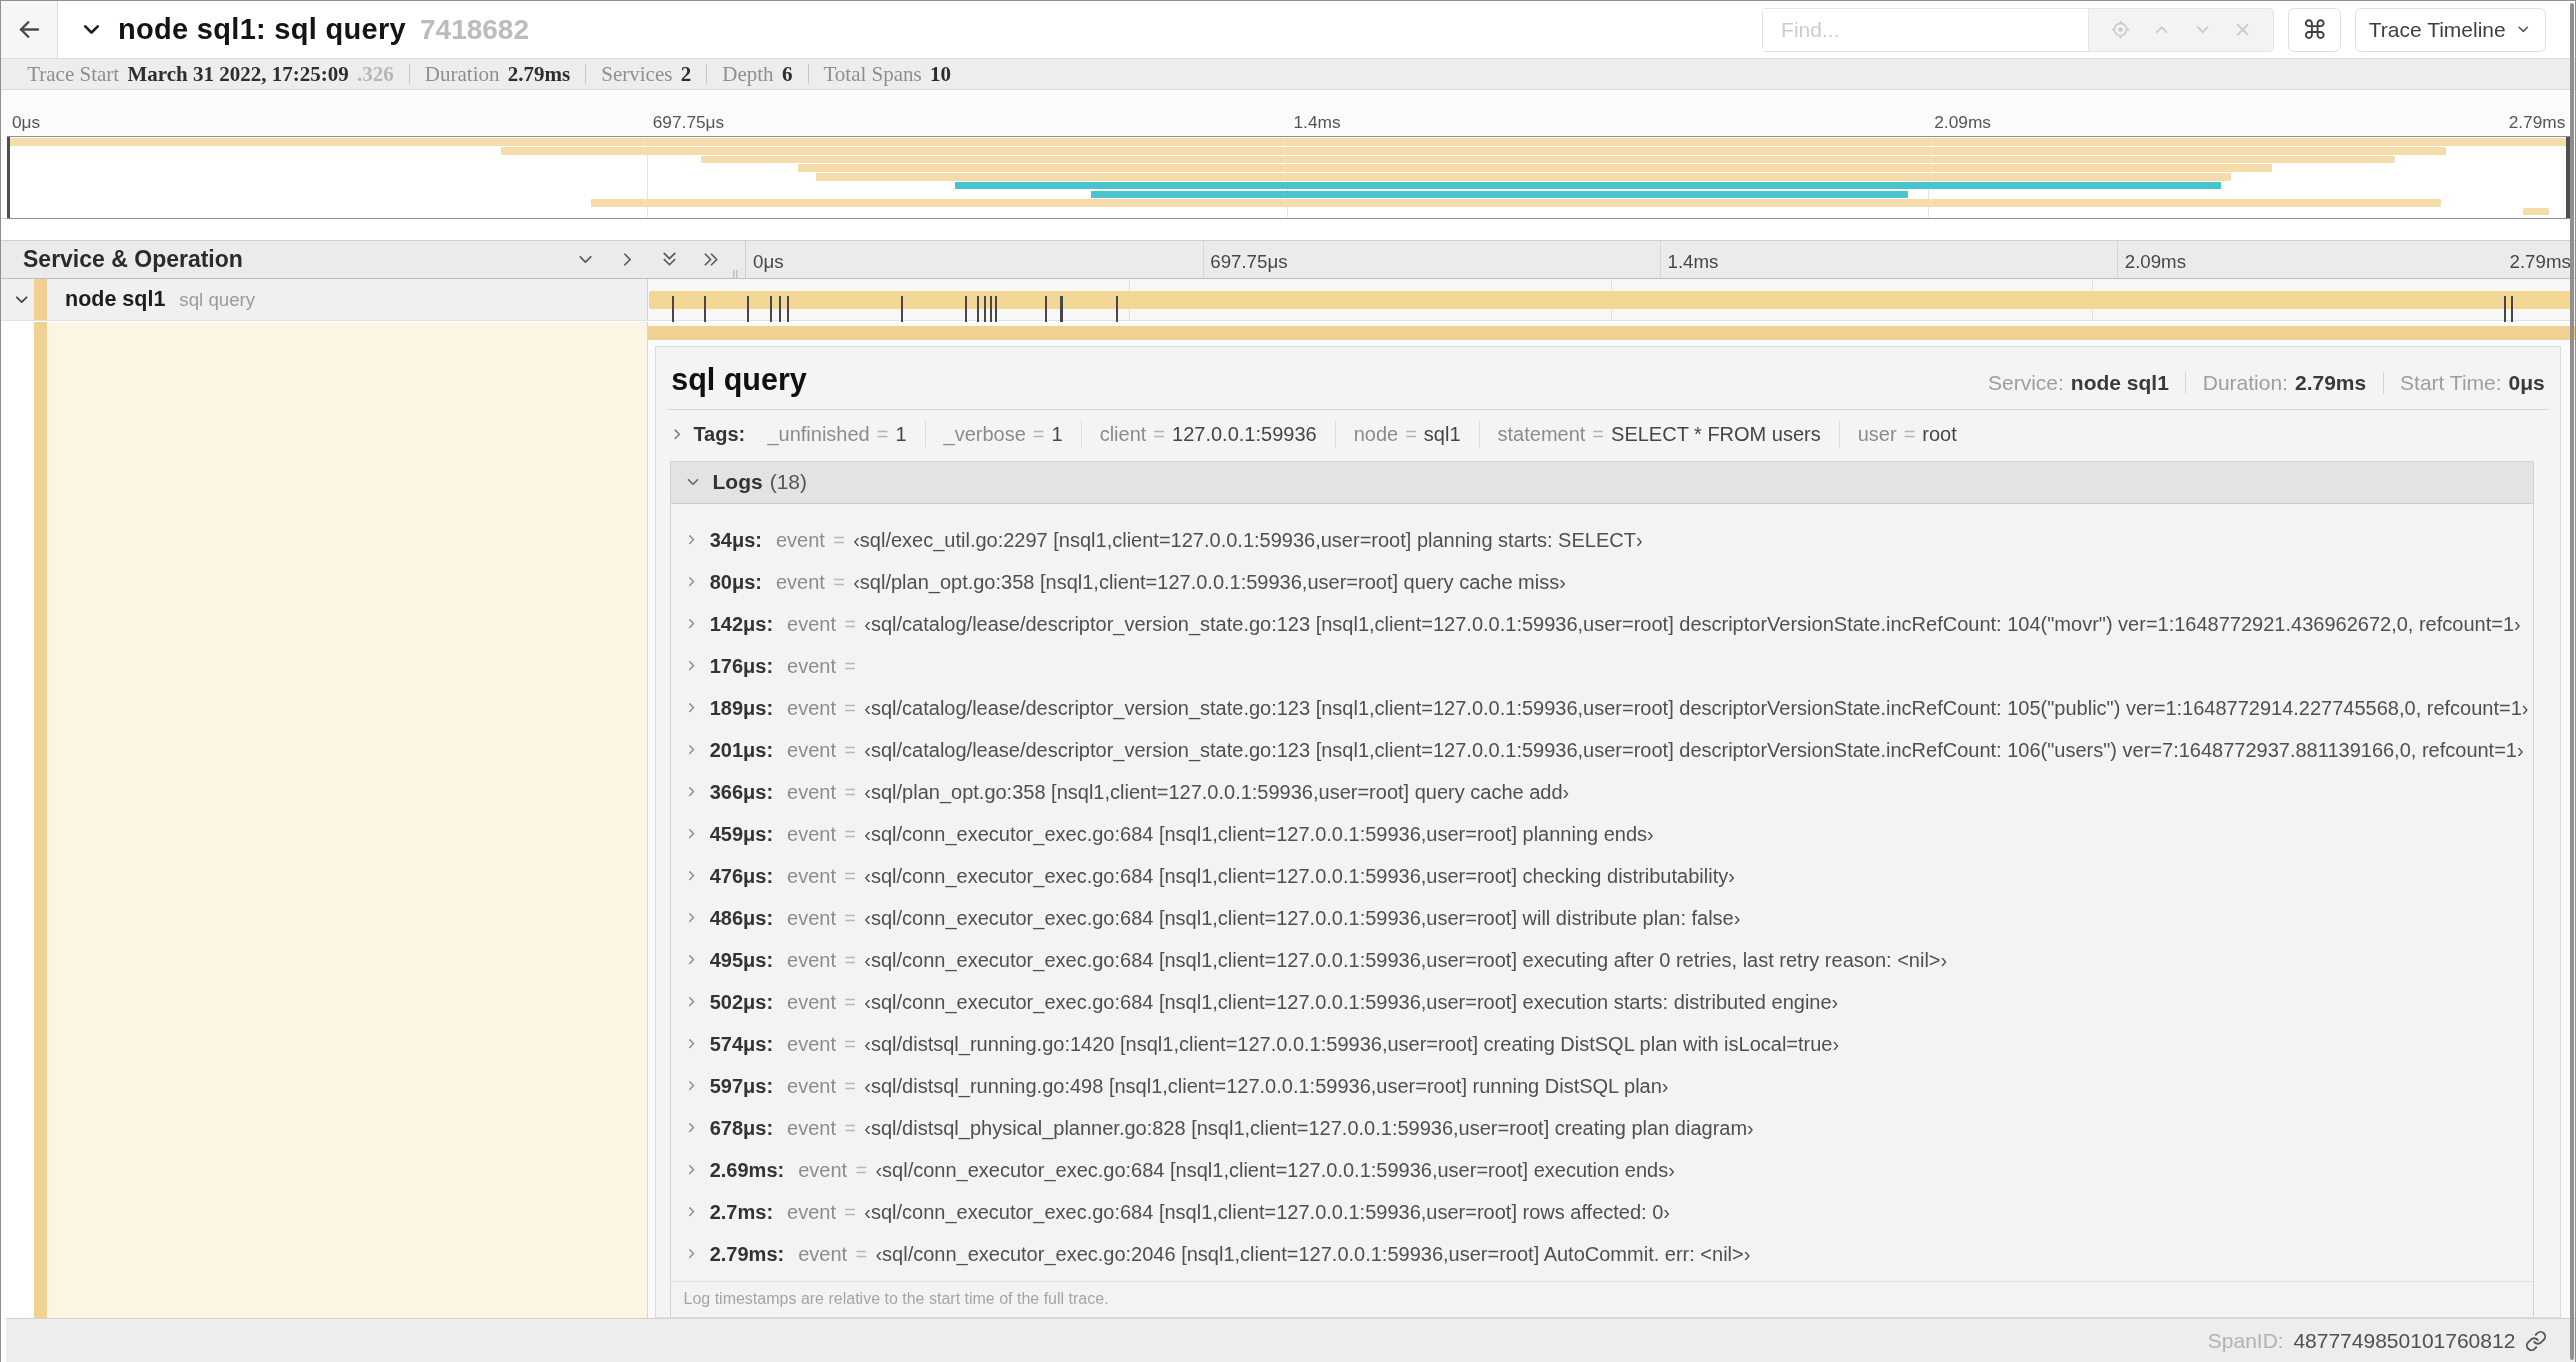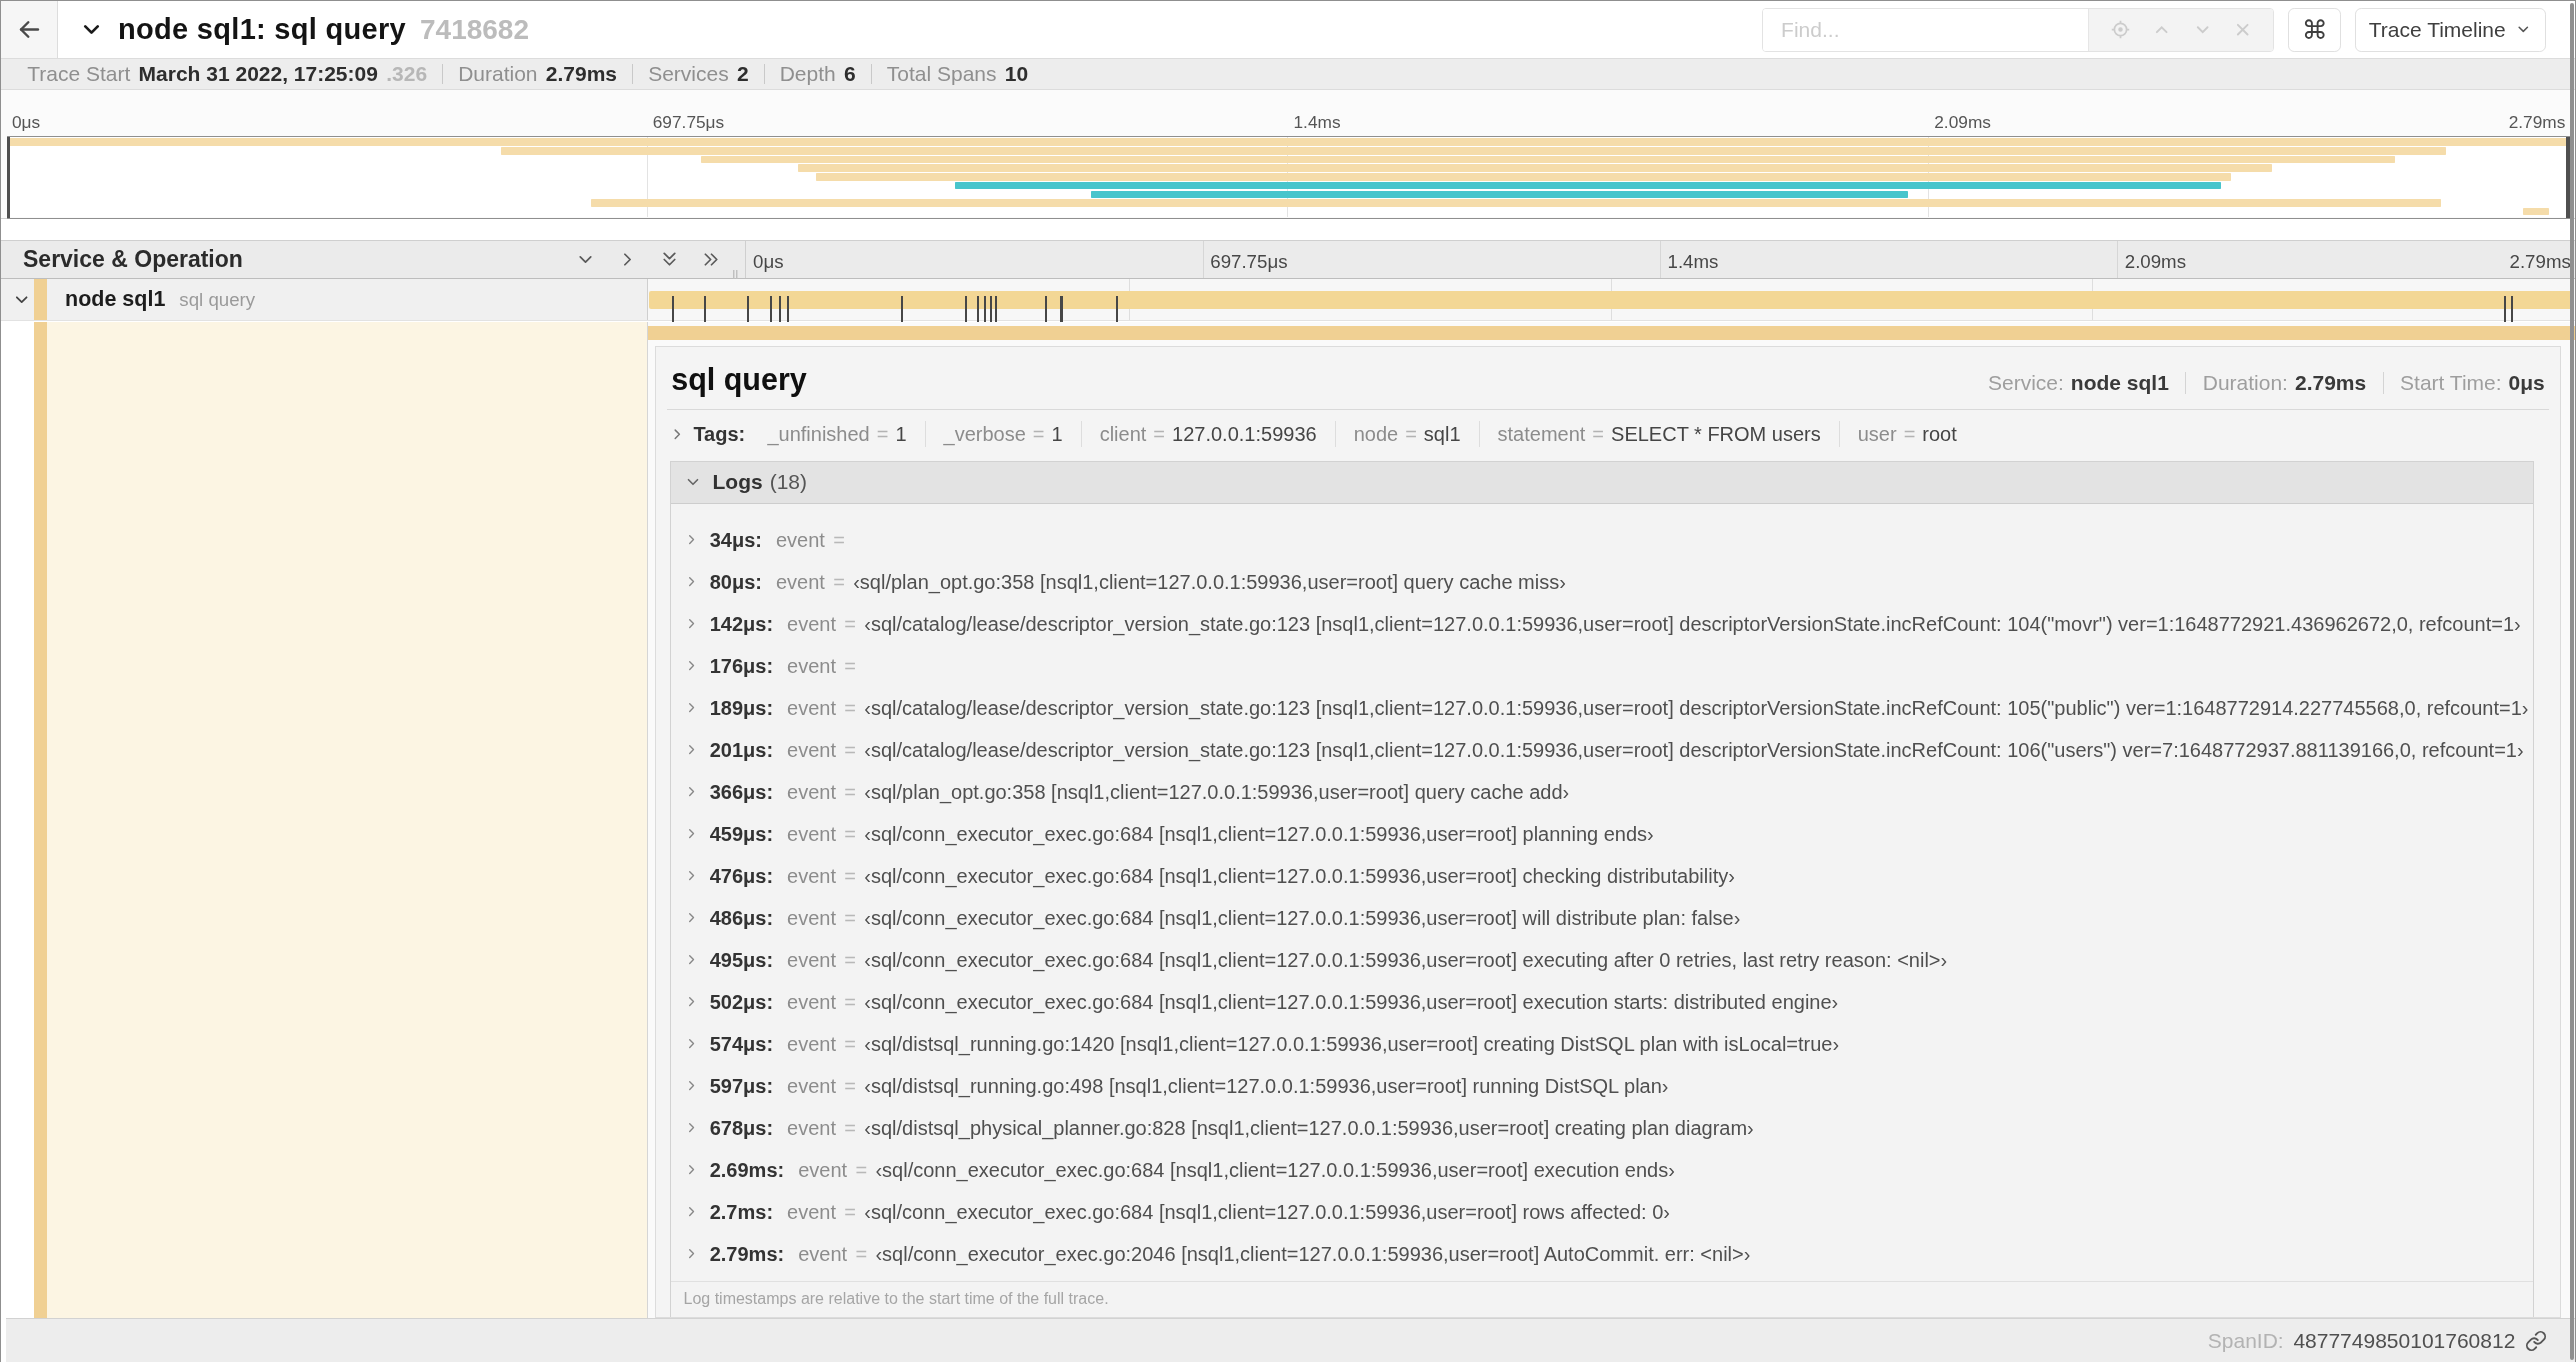--- a/index.html
+++ b/index.html
@@ -16,21 +16,21 @@
   .trace-id{font-size:28px;color:#bcbcbc;font-weight:bold;}
   .nav-controls{margin-left:auto;margin-right:23.5px;display:flex;align-items:center;gap:14px;}
   .find-group{display:flex;height:44px;border:0.7px solid #e3e3e3;border-radius:4px;overflow:hidden;background:#fff;}
   .find-group input{width:325px;border:none;outline:none;padding:0 0 0 18px;font-size:21px;color:#444;font-family:inherit;background:#fff;}
   .find-group input::placeholder{color:#ccc;}
   .find-icons{background:#f3f3f3;border-left:0.7px solid #e6e6e6;display:flex;align-items:center;gap:21px;padding:0 21px;color:#ccc;}
   .sq-btn{height:44px;min-width:50px;padding:0 12.5px;border:0.7px solid #e0e0e0;border-radius:6.2px;background:#fff;display:flex;align-items:center;justify-content:center;gap:9.7px;font-size:21px;color:#3f3f3f;cursor:pointer;}
   .cmd-glyph{font-size:26px;color:#3f3f3f;line-height:1;}
 
   
-  .statsbar{position:absolute;top:57px;left:0;right:0;height:32px;background:#ededed;border-top:0.7px solid #dcdcdc;border-bottom:0.7px solid #dcdcdc;display:flex;align-items:center;padding-left:11px;font-size:21px;}
+  .statsbar{position:absolute;top:57px;left:0;right:0;height:32px;background:#ededed;border-top:0.7px solid #dcdcdc;border-bottom:0.7px solid #dcdcdc;display:flex;align-items:center;padding-left:11px;font-size:21px;font-family:Liberation Serif, serif;}
   .stat{display:flex;align-items:center;gap:8.3px;padding:0 15.2px;white-space:nowrap;}
   .stat .lbl{color:#8f8f8f;}
   .stat .val{color:#2e2e2e;font-weight:bold;}
   .stat .sfx{color:#b7b7b7;font-weight:bold;}
   .stat-sep{width:0.7px;height:19.4px;background:#c9c9c9;}
 
   
   .minimap{position:absolute;top:89px;left:0;right:0;height:129px;background:#fbfbfb;border-bottom:0.7px solid #cfcfcf;}
   .mm-ruler{position:absolute;top:22px;left:5.5px;right:5.5px;height:23.5px;font-size:17.3px;color:#555;}
   .ruler-label{position:absolute;top:0;white-space:nowrap;}
@@ -349,20 +349,21 @@
           <div class="logs-rows" id="logs-list">
               <div class="log-row">
     <span>
                   <svg width="15.2" height="15.2" viewBox="0 0 24 24" fill="none" stroke="#888" stroke-width="2.2" stroke-linecap="round" stroke-linejoin="round">
                     <polyline points="9 6 15 12 9 18"></polyline>
                   </svg>
                 </span>
     <span class="time">34μs:</span>
     <span class="fld">event</span>
     <span class="eq">=</span>
+    <span class="val">‹sql/exec_util.go:2297 [nsql1,client=127.0.0.1:59936,user=root] planning starts: SELECT›</span>
   </div>
               <div class="log-row">
     <span>
                   <svg width="15.2" height="15.2" viewBox="0 0 24 24" fill="none" stroke="#888" stroke-width="2.2" stroke-linecap="round" stroke-linejoin="round">
                     <polyline points="9 6 15 12 9 18"></polyline>
                   </svg>
                 </span>
     <span class="time">80μs:</span>
     <span class="fld">event</span>
     <span class="eq">=</span>

